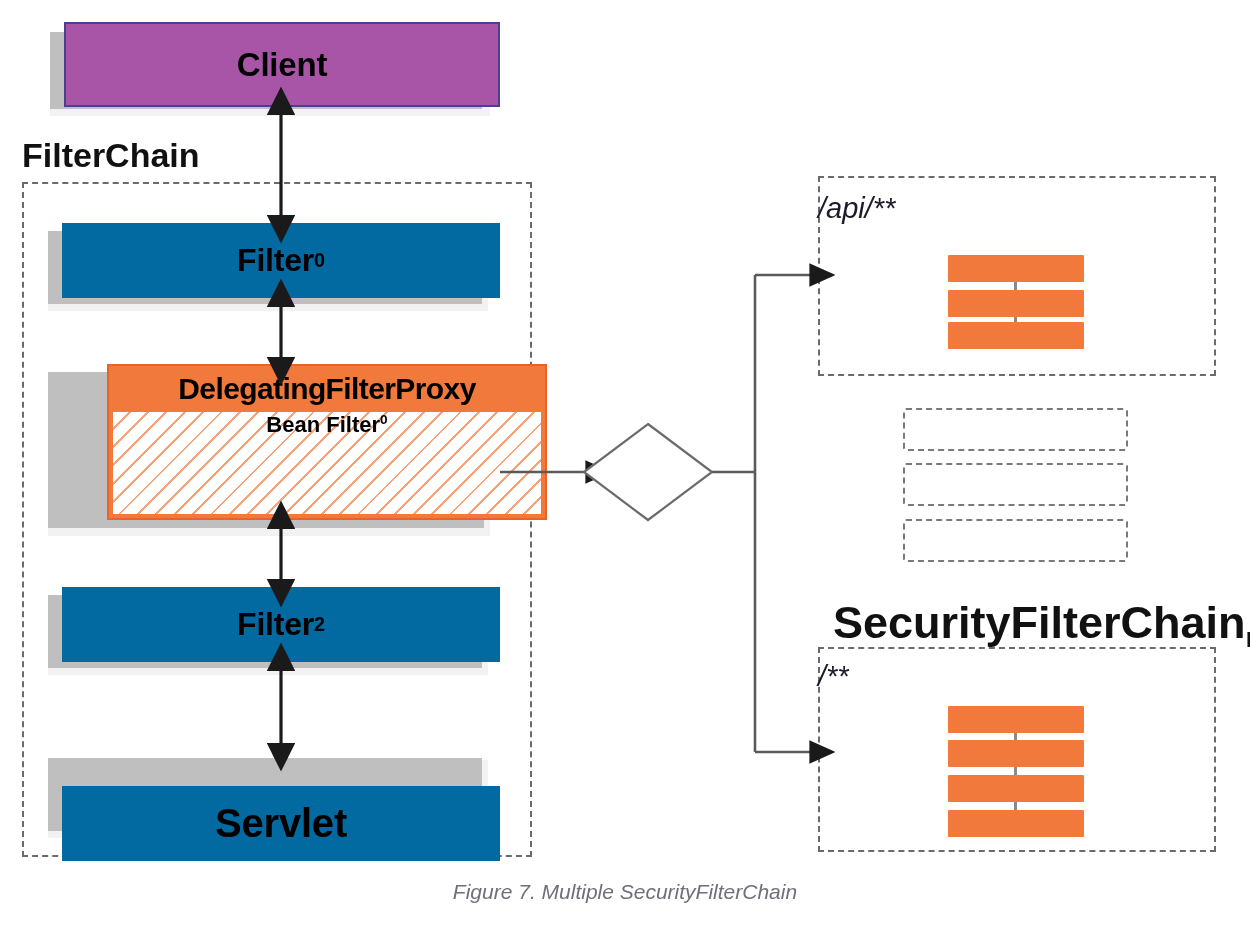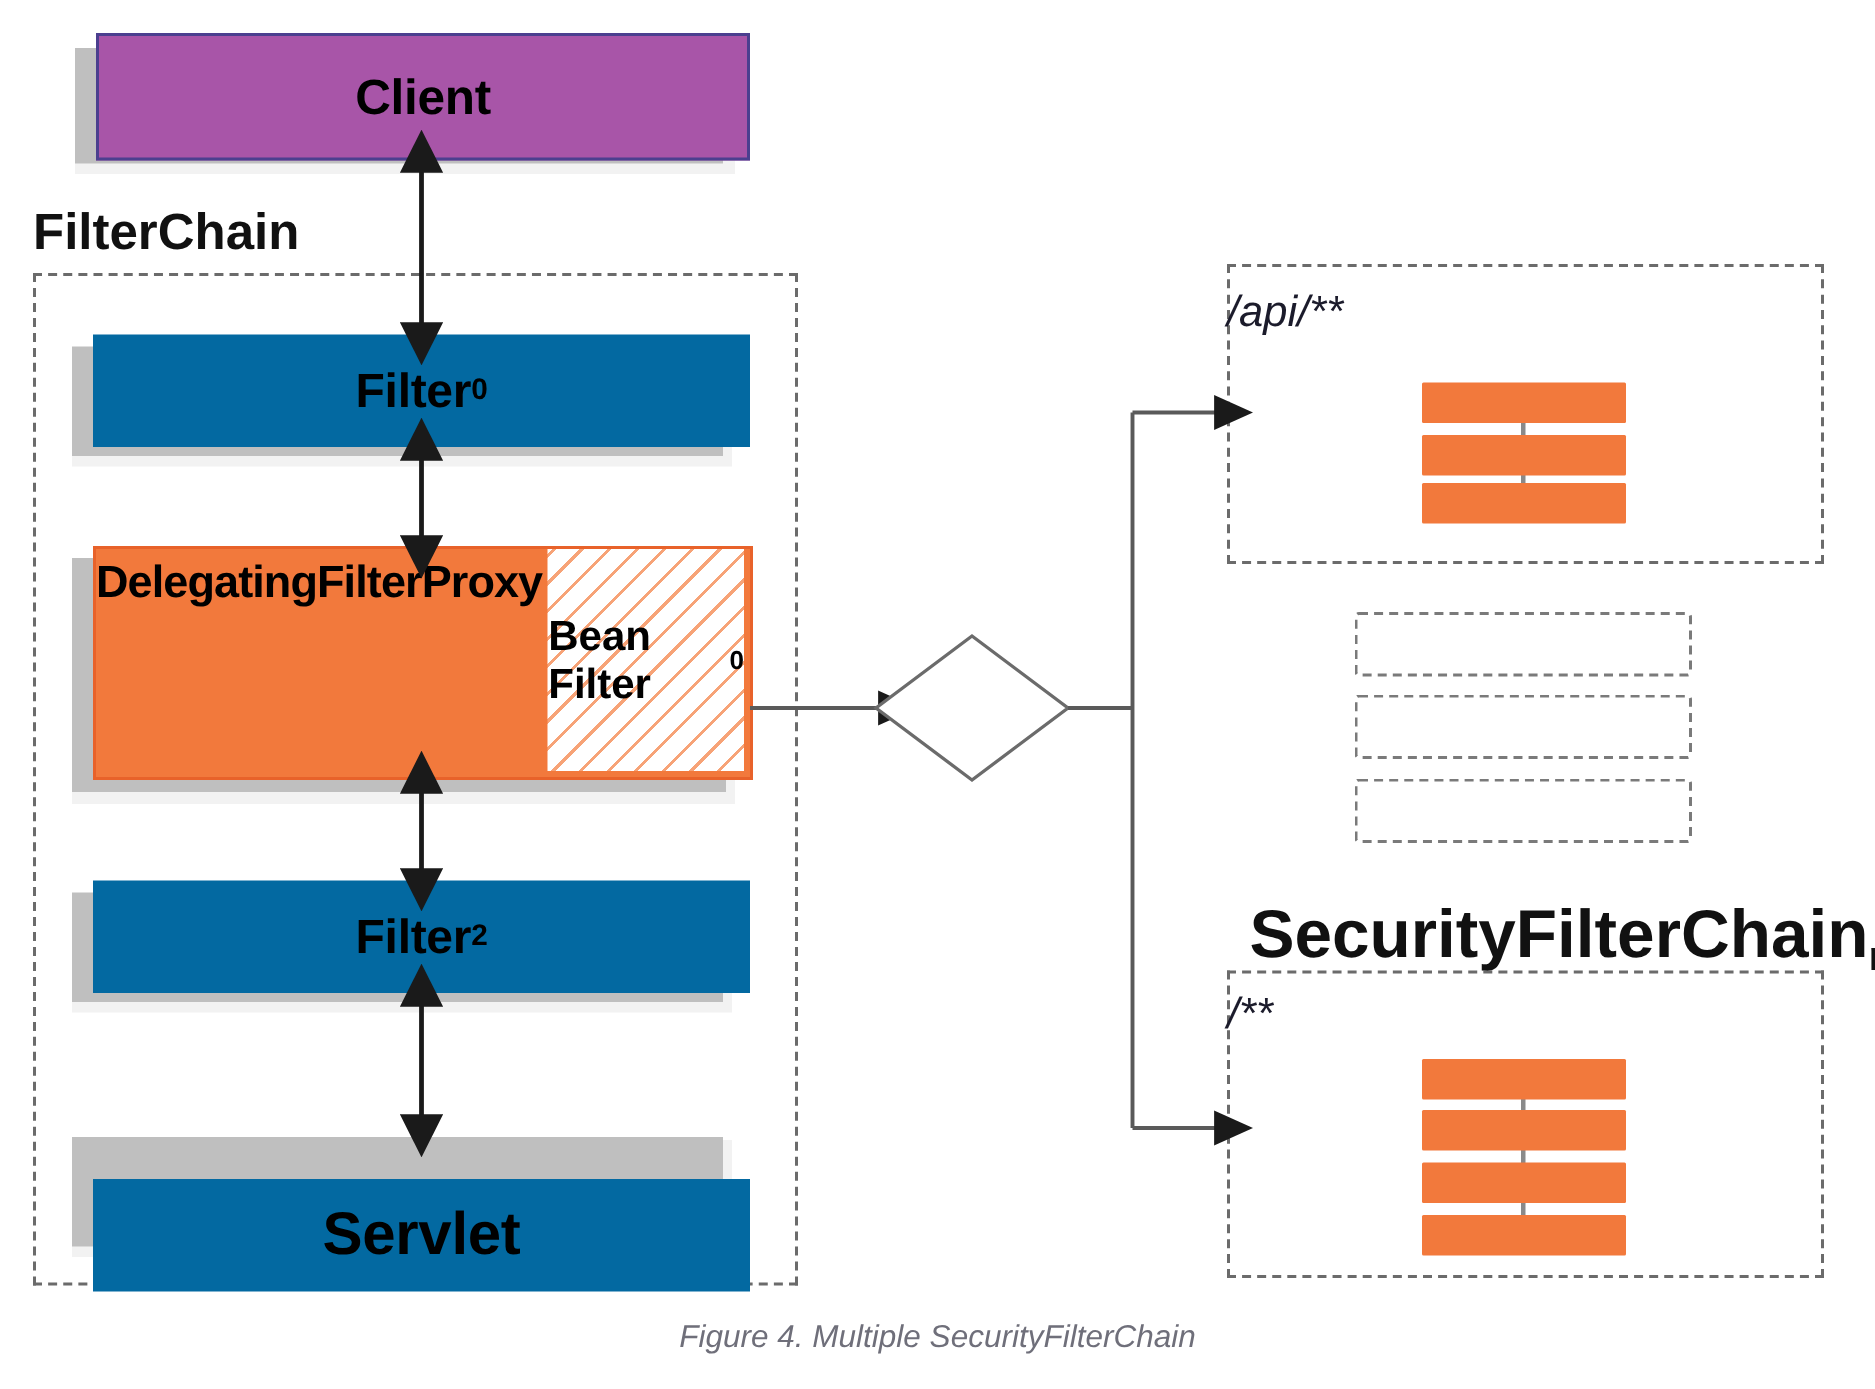--- a/index.html
+++ b/index.html
@@ -45,22 +45,23 @@
   }
   .node-orange {
     background: #0369a1;
   }
 
   
   .dfp {
     background: #f2793c;
     border: 2px solid #e8622a;
     display: flex;
-    flex-direction: row;
+    flex-direction: column;
     box-sizing: border-box;
+    margin-left: 45px;
   }
   .dfp-title {
     flex: 0 0 auto;
     height: 46px;
     display: flex;
     align-items: center;
     justify-content: center;
     font-weight: bold;
     font-size: 30px;
     color: #000;
@@ -71,24 +72,24 @@
     margin: 0 4px 4px 4px;
     background:
       repeating-linear-gradient(
         -45deg,
         #ffffff 0px,
         #ffffff 11px,
         #f7a377 11px,
         #f7a377 13px
       );
     display: flex;
-    align-items: center;
+    align-items: flex-start;
     justify-content: center;
     font-weight: bold;
-    font-size: 28px;
+    font-size: 22px;
     color: #000;
   }
 
   
   .dashed-box {
     border: 2px dashed #6b6b6b;
     background: transparent;
   }
   .dashed-slot {
     border: 2px dashed #7a7a7a;
@@ -263,16 +264,16 @@
     <line x1="712" y1="472" x2="755" y2="472" stroke="#5a5a5a" stroke-width="2.6"></line>
 
     <line x1="755" y1="275" x2="755" y2="752" stroke="#5a5a5a" stroke-width="2.6"></line>
 
     <line x1="755" y1="275" x2="812" y2="275" stroke="#5a5a5a" stroke-width="2.6" marker-end="url(#arrThin)"></line>
 
     <line x1="755" y1="752" x2="812" y2="752" stroke="#5a5a5a" stroke-width="2.6" marker-end="url(#arrThin)"></line>
   </svg>
 
   <div class="caption" style="top:880px;">
-    <span>Figure 4. Multiple SecurityFilterChain</span>
+    <span>Figure 7. Multiple SecurityFilterChain</span>
   </div>
 
 </div>
 
 </body></html>

